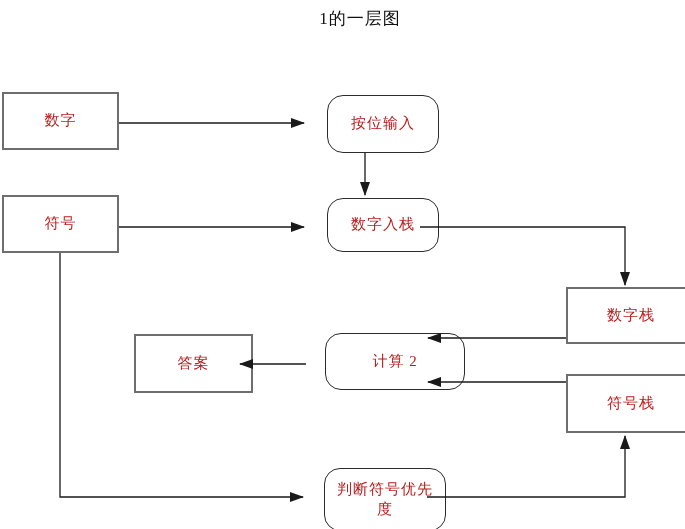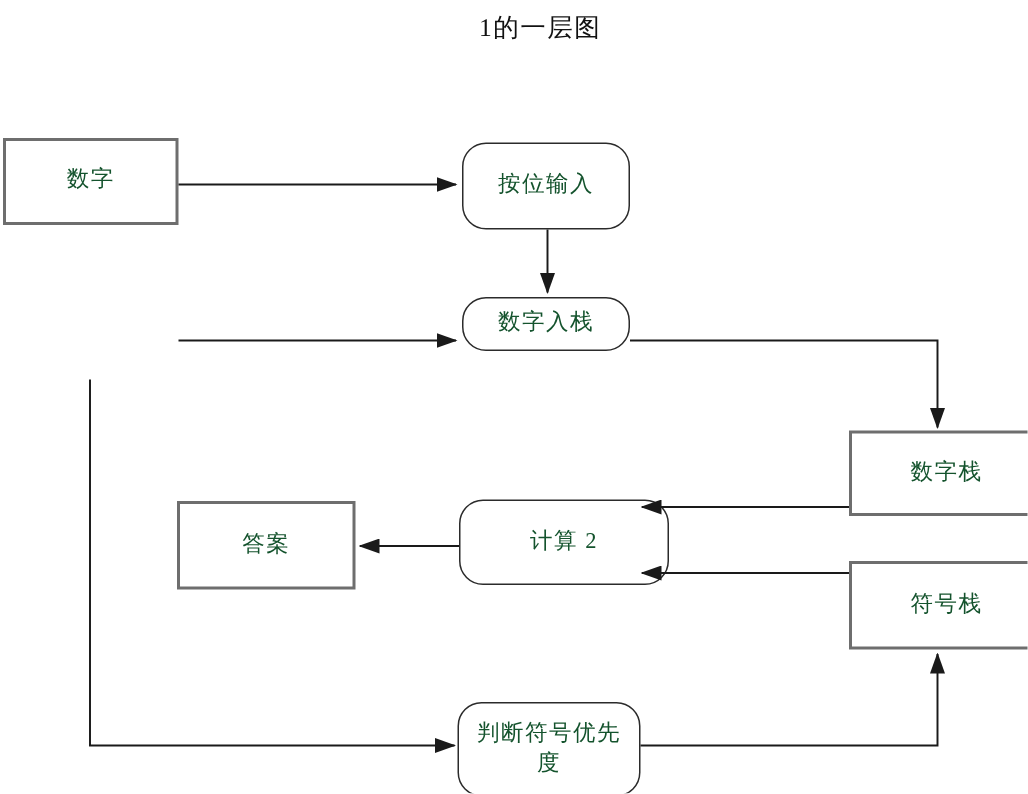--- a/index.html
+++ b/index.html
@@ -30,28 +30,29 @@
   .node {
     position: absolute;
     box-sizing: border-box;
     display: flex;
     align-items: center;
     justify-content: center;
     text-align: center;
     font-size: 15px;
     line-height: 1.3;
     background: #ffffff;
-    color: #14532d;
+    color: #b91c1c;
   }
   .node.rect {
     border: 2px solid var(--rect-border, #6e6e6e);
   }
   .node.rounded {
     border: 1.5px solid var(--rounded-border, #2b2b2b);
     border-radius: 16px;
+    margin-left: 19px;
   }
   .node .lbl {
     padding: 0 10px;
     letter-spacing: 1px;
   }
   svg.wires {
     position: absolute;
     left: 0;
     top: 0;
     width: 685px;
@@ -72,30 +73,33 @@
   <div class="diagram-title">1的一层图</div>
 
   <div class="node rect" style="left:2px; top:92px; width:117px; height:58px;">
     <span class="lbl">数字</span>
   </div>
 
   <div class="node rounded" style="left:308px; top:95px; width:112px; height:58px;">
     <span class="lbl">按位输入</span>
   </div>
 
+  <div class="node rect" style="left:2px; top:195px; width:117px; height:58px;">
+    <span class="lbl">符号</span>
+  </div>
 
-  <div class="node rounded" style="left:308px; top:198px; width:112px; height:36px;text-align:right;">
+  <div class="node rounded" style="left:308px; top:198px; width:112px; height:54px;text-align:right;">
     <span class="lbl">数字入栈</span>
   </div>
 
   <div class="node rect" style="left:566px; top:287px; width:130px; height:57px;">
     <span class="lbl">数字栈</span>
   </div>
 
-  <div class="node rect" style="left:118px; top:334px; width:119px; height:59px;">
+  <div class="node rect" style="left:134px; top:334px; width:119px; height:59px;">
     <span class="lbl">答案</span>
   </div>
 
   <div class="node rounded" style="left:306px; top:333px; width:140px; height:57px;">
     <span class="lbl">计算 2</span>
   </div>
 
   <div class="node rect" style="left:566px; top:374px; width:130px; height:59px;">
     <span class="lbl">符号栈</span>
   </div>

